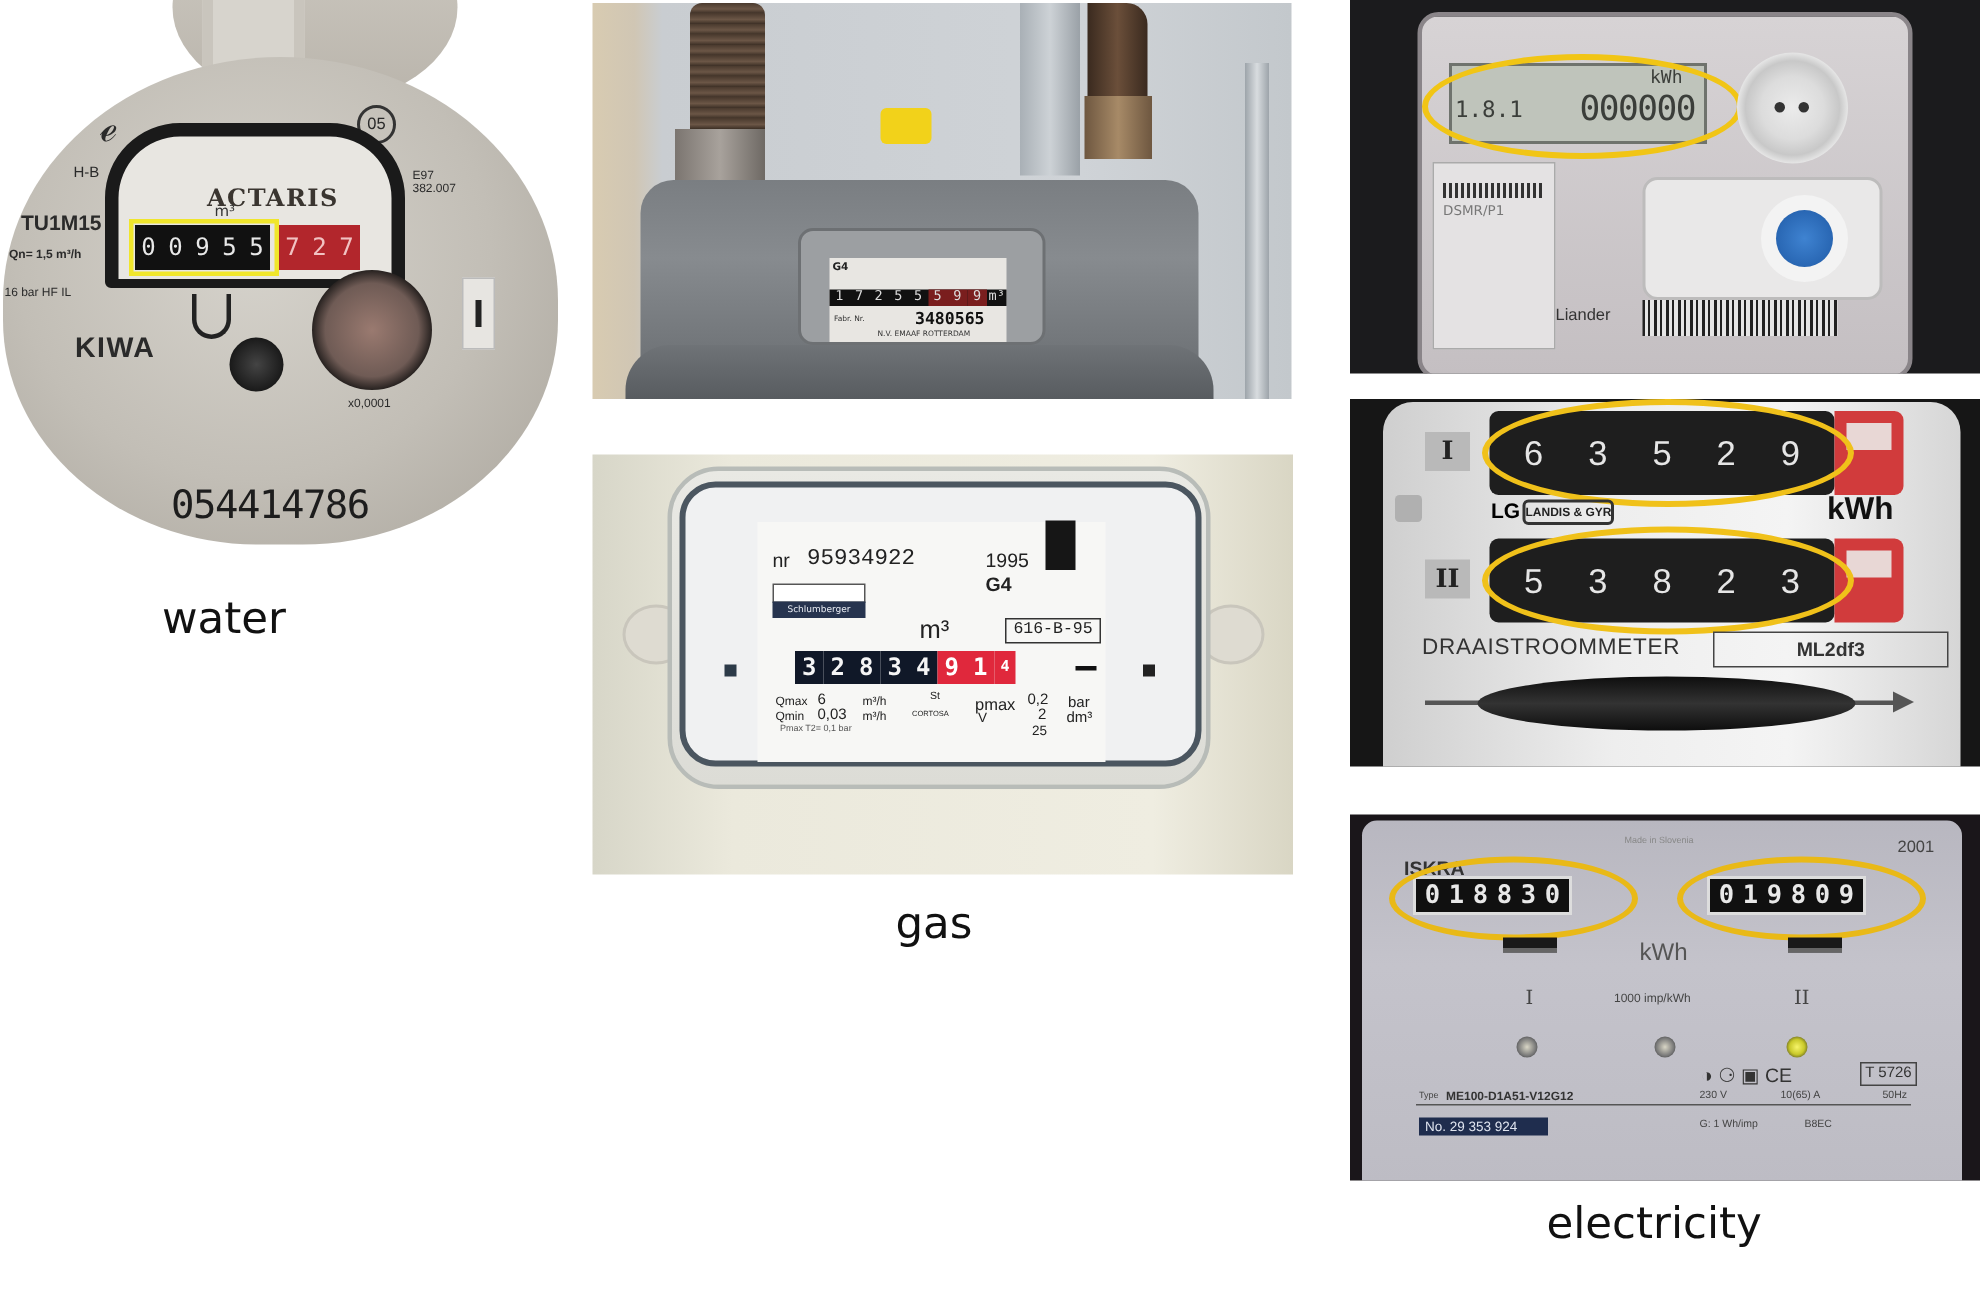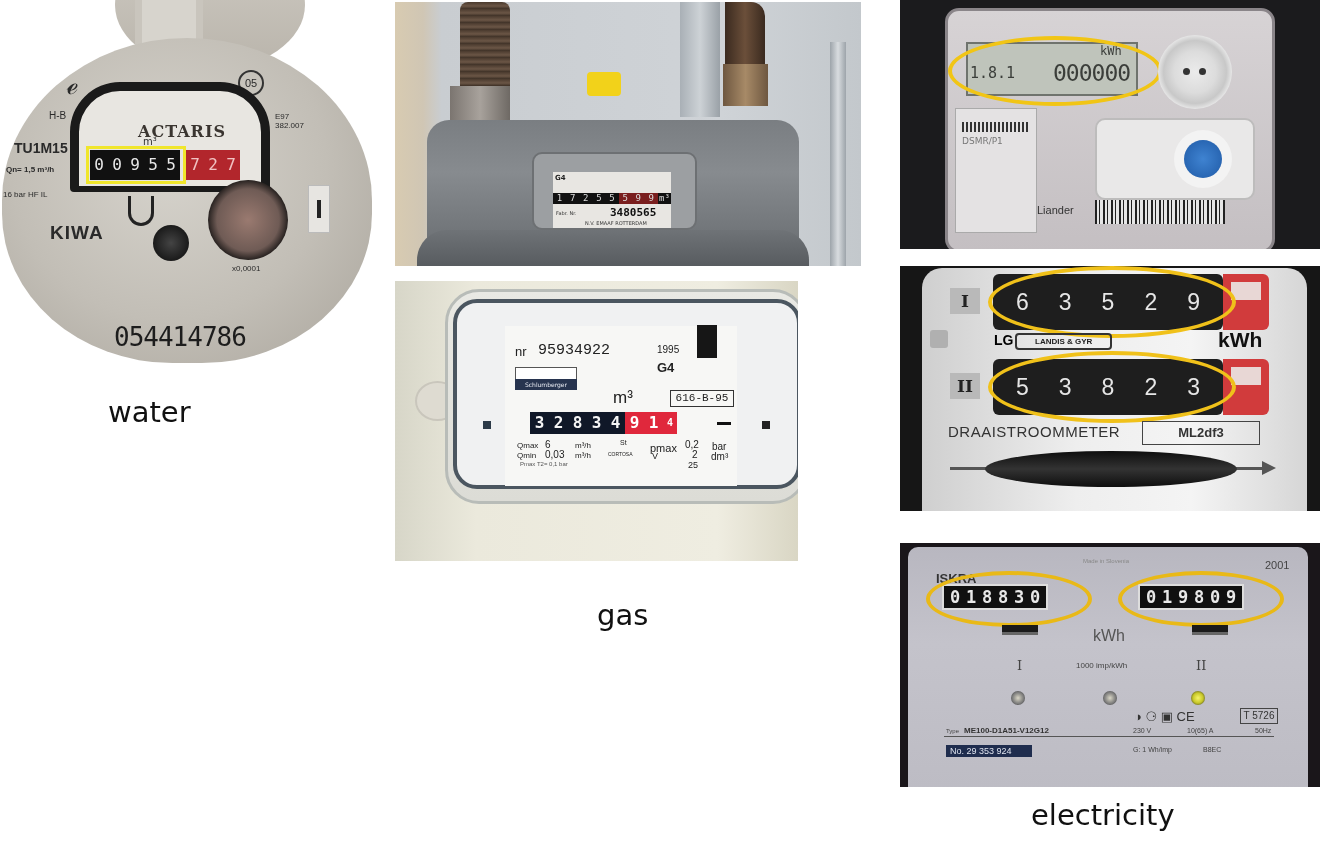--- a/index.html
+++ b/index.html
@@ -41,21 +41,21 @@
   .g1-body { position: absolute; left: 32px; top: 118px; width: 372px; height: 130px; background: linear-gradient(180deg,#7a7e82 0%,#878b8f 40%,#6b6f73 100%); border-radius: 22px 22px 10px 10px; }
   .g1-base { position: absolute; left: 22px; top: 228px; width: 392px; height: 40px; background: linear-gradient(180deg,#6f7377,#55595d); border-radius: 30px 30px 0 0; }
   .g1-plate { position: absolute; left: 137px; top: 150px; width: 165px; height: 78px; background: #9c9fa2; border-radius: 10px; border: 2px solid #6d7073; }
   .g1-label { position: absolute; left: 158px; top: 170px; width: 118px; height: 56px; background: #e8e6e2; }
   .g1-drum { position: absolute; left: 158px; top: 191px; width: 118px; height: 11px; display: flex; background: #111; font-family: "DejaVu Sans Mono", monospace; font-size: 9px; line-height: 11px; color: #ddd; }
   .g1-drum span { flex: 1; text-align: center; }
   .g1-drum span.red { background: #7a1e1e; }
   .g1-serial { position: absolute; left: 215px; top: 204px; font-family: "DejaVu Sans Mono", monospace; font-size: 11px; font-weight: bold; color: #111; }
 
   
-  #gas2-photo { left: 395px; top: 281px; width: 403px; height: 280px; background: linear-gradient(90deg,#d7d6c8 0%,#ebe9dc 20%,#efede1 80%,#d9d6c4 100%); }
+  #gas2-photo { left: 395px; top: 303px; width: 467px; height: 280px; background: linear-gradient(90deg,#d7d6c8 0%,#ebe9dc 20%,#efede1 80%,#d9d6c4 100%); }
   .g2-housing { position: absolute; left: 50px; top: 8px; width: 362px; height: 215px; border-radius: 34px; background: linear-gradient(180deg,#e9e9e4,#dcdcd6); border: 3px solid #b8bcb8; }
   .g2-ear-l { position: absolute; left: 20px; top: 100px; width: 45px; height: 40px; border-radius: 50%; background: #dedbd1; border: 2px solid #c9c6bc; }
   .g2-ear-r { position: absolute; left: 403px; top: 100px; width: 45px; height: 40px; border-radius: 50%; background: #dedbd1; border: 2px solid #c9c6bc; }
   .g2-window { position: absolute; left: 58px; top: 18px; width: 348px; height: 190px; border-radius: 24px; border: 4px solid #4b5660; background: #f0f1f2; }
   .g2-face { position: absolute; left: 110px; top: 45px; width: 232px; height: 160px; background: #f7f7f5; }
   .g2-t { position: absolute; color: #222; font-family: "Liberation Sans", sans-serif; white-space: nowrap; }
   .g2-brand { position: absolute; left: 120px; top: 98px; width: 62px; height: 11px; background: #27344f; color: #e9ecf3; font-size: 6px; line-height: 11px; text-align: center; }
   .g2-brandbox { position: absolute; left: 120px; top: 86px; width: 62px; height: 13px; border: 1px solid #555; background: #fff; }
   .g2-dark { position: absolute; left: 302px; top: 44px; width: 20px; height: 33px; background: #161616; }
   .g2-stamp { position: absolute; left: 275px; top: 109px; width: 64px; height: 17px; border: 1px solid #333; font-family: "Liberation Mono", monospace; font-size: 11px; text-align: center; line-height: 15px; color: #222; }
@@ -85,24 +85,24 @@
   
   #elec2-photo { left: 900px; top: 266px; width: 420px; height: 245px; background: #161616; }
   .e2-face { position: absolute; left: 22px; top: 2px; width: 385px; height: 245px; border-radius: 20px 20px 0 0; background: linear-gradient(90deg,#cfcfcf 0%,#eeeeee 40%,#f4f4f4 70%,#d6d6d6 100%); }
   .e2-roman { position: absolute; width: 30px; height: 26px; background: #b9b9b9; font-family: "DejaVu Serif", serif; font-weight: bold; font-size: 17px; color: #222; text-align: center; line-height: 26px; }
   .e2-counter { position: absolute; left: 93px; width: 230px; height: 56px; background: #1e1e1e; border-radius: 6px; display: flex; align-items: center; justify-content: space-around; padding: 0 8px; }
   .e2-counter span { font-family: "Liberation Sans", sans-serif; font-size: 23px; color: #e6e6e6; }
   .e2-red { position: absolute; left: 323px; width: 46px; height: 56px; background: #d13b3c; border-radius: 0 6px 6px 0; }
   .e2-red::after { content: ""; position: absolute; left: 8px; top: 8px; width: 30px; height: 18px; background: #e8d7d5; }
   .e2-oval { position: absolute; left: 88px; width: 248px; height: 72px; border: 4px solid #f0c11a; border-radius: 50%; }
   .e2-kwh { position: absolute; left: 318px; top: 62px; font-family: "Liberation Sans", sans-serif; font-weight: bold; font-size: 21px; color: #111; }
-  .e2-logo { position: absolute; left: 94px; top: 67px; height: 17px; border: 2px solid #333; border-radius: 4px; font-size: 8px; font-weight: bold; line-height: 13px; padding: 0 18px; color: #222; font-family: "Liberation Sans", sans-serif; }
+  .e2-logo { position: absolute; left: 94px; top: 67px; height: 17px; border: 2px solid #333; border-radius: 4px; font-size: 8px; font-weight: bold; line-height: 13px; padding: 0 0; color: #222; font-family: "Liberation Sans", sans-serif; }
   .e2-lg { position: absolute; left: 94px; top: 66px; font-family: "Liberation Sans", sans-serif; font-weight: bold; font-size: 14px; }
   .e2-title { position: absolute; left: 48px; top: 157px; font-family: "Liberation Sans", sans-serif; font-size: 15px; color: #333; letter-spacing: 0.5px; }
-  .e2-model { position: absolute; left: 242px; top: 155px; width: 118px; height: 24px; border: 1px solid #444; font-family: "Liberation Sans", sans-serif; font-size: 13px; font-weight: bold; text-align: center; line-height: 22px; color: #333; }
+  .e2-model { position: absolute; left: 242px; top: 155px; width: 157px; height: 24px; border: 1px solid #444; font-family: "Liberation Sans", sans-serif; font-size: 13px; font-weight: bold; text-align: center; line-height: 22px; color: #333; }
   .e2-disc { position: absolute; left: 85px; top: 185px; width: 252px; height: 36px; border-radius: 50%; background: linear-gradient(180deg,#0e0e0e,#333 50%,#0e0e0e); }
   .e2-arrow { position: absolute; left: 50px; top: 201px; width: 320px; height: 3px; background: #555; }
   .e2-arrow::after { content: ""; position: absolute; right: -6px; top: -6px; border-left: 14px solid #555; border-top: 7px solid transparent; border-bottom: 7px solid transparent; }
   .e2-plug { position: absolute; left: 30px; top: 64px; width: 18px; height: 18px; background: #b0b0b0; border-radius: 3px; }
 
   
   #elec3-photo { left: 900px; top: 543px; width: 420px; height: 244px; background: #1a161a; }
   .e3-face { position: absolute; left: 8px; top: 4px; width: 400px; height: 242px; border-radius: 10px 10px 0 0; background: linear-gradient(180deg,#b8b7c0 0%,#c4c3cb 40%,#bdbcc4 100%); }
   .e3-t { position: absolute; font-family: "Liberation Sans", sans-serif; color: #444; white-space: nowrap; }
   .e3-counter { position: absolute; top: 41px; height: 26px; background: #101010; border: 2px solid #ddd; display: flex; align-items: center; padding: 0 3px; }
@@ -188,21 +188,21 @@
   <div class="g2-ear-l"></div>
   <div class="g2-ear-r"></div>
   <div class="g2-housing"></div>
   <div class="g2-window"></div>
   <div class="g2-face"></div>
   <div class="g2-screw" style="left:88px"></div>
   <div class="g2-screw" style="left:367px;background:#222"></div>
 
   <div class="g2-t" style="left:120px;top:63px;font-size:13px;">nr</div>
   <div class="g2-t" style="left:143px;top:61px;font-size:15px;font-family:'Liberation Mono',monospace;">95934922</div>
-  <div class="g2-t" style="left:262px;top:63px;font-size:10px;">1995</div>
+  <div class="g2-t" style="left:262px;top:63px;font-size:13px;">1995</div>
   <div class="g2-t" style="left:262px;top:79px;font-size:13px;font-weight:bold;">G4</div>
   <div class="g2-dark"></div>
   <div class="g2-brandbox"></div>
   <div class="g2-brand">Schlumberger</div>
   <div class="g2-t" style="left:218px;top:107px;font-size:17px;">m³</div>
   <div class="g2-stamp">616-B-95</div>
 
   <div class="g2-drum">
     <div class="g2-digit">3</div>
     <div class="g2-digit">2</div>

